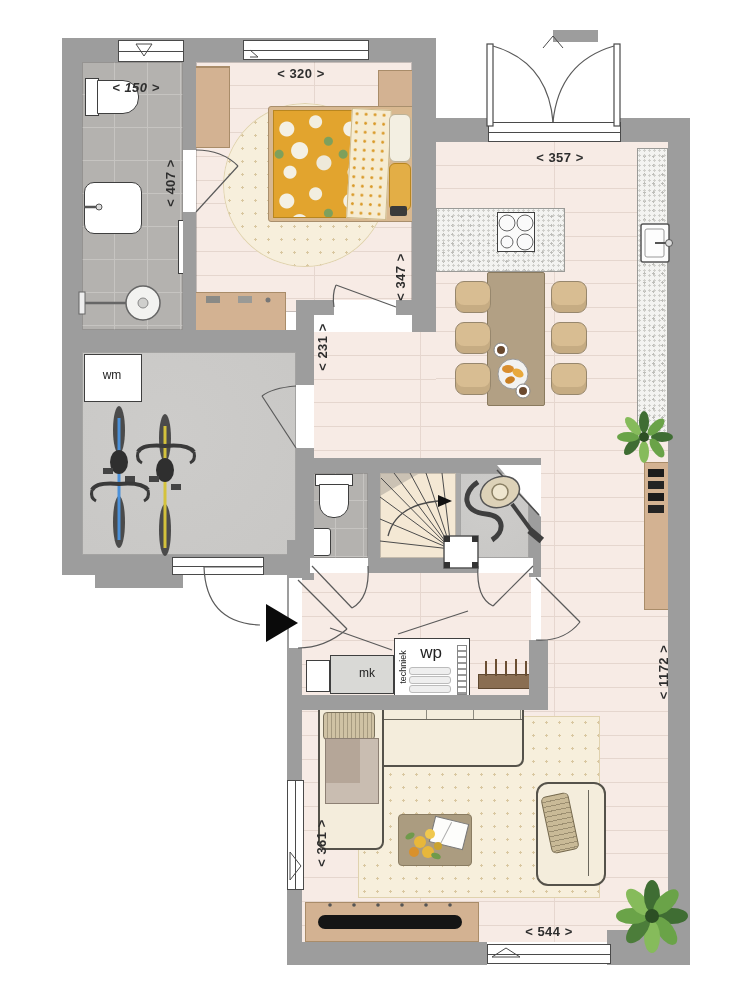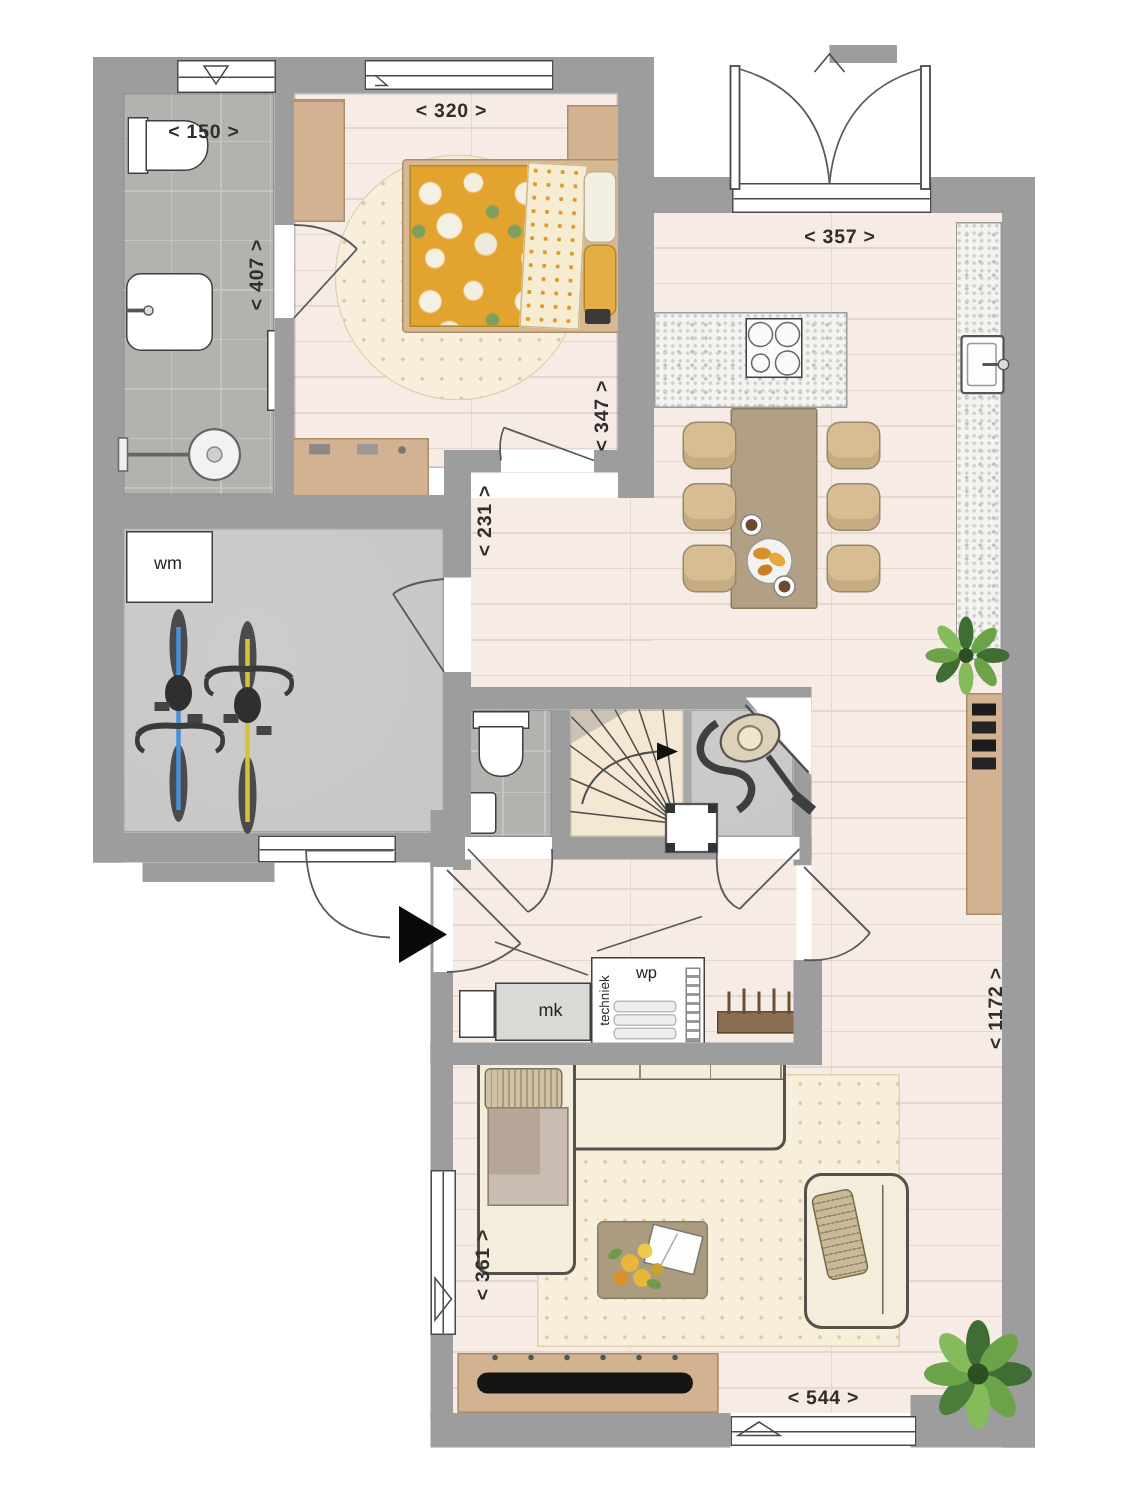--- a/index.html
+++ b/index.html
@@ -320,28 +320,28 @@
     </g>
     <g stroke="#4a4a4a" fill="none">
       <polygon points="136,44 152,44 144,56"></polygon>
       <polygon points="290,852 290,880 301,866"></polygon>
       <polygon points="492,957 520,957 506,948"></polygon>
       <polyline points="543,48 553,36 563,48"></polyline>
       <polyline points="250,50 258,57 250,57"></polyline>
     </g>
   </svg>
 
-  <div class="dim" style="left:106px;top:80px;">&lt; 150 &gt;</div>
+  <div class="dim" style="left:106px;top:80px;font-style:italic;">&lt; 150 &gt;</div>
   <div class="dim" style="left:271px;top:66px;">&lt; 320 &gt;</div>
   <div class="dim" style="left:530px;top:150px;">&lt; 357 &gt;</div>
   <div class="dim" style="left:519px;top:924px;">&lt; 544 &gt;</div>
   <div class="dim vert" style="left:140px;top:176px;">&lt; 407 &gt;</div>
   <div class="dim vert" style="left:370px;top:270px;">&lt; 347 &gt;</div>
   <div class="dim vert" style="left:292px;top:340px;">&lt; 231 &gt;</div>
   <div class="dim vert" style="left:291px;top:836px;">&lt; 361 &gt;</div>
   <div class="dim vert" style="left:633px;top:665px;">&lt; 1172 &gt;</div>
 
   <div class="boxlabel" style="left:84px;top:368px;width:56px;">wm</div>
   <div class="boxlabel" style="left:330px;top:666px;width:74px;">mk</div>
-  <div class="boxlabel" style="left:408px;top:643px;width:46px;font-size:11px;">wp</div>
+  <div class="boxlabel" style="left:408px;top:643px;width:46px;font-size:17px;">wp</div>
   <div class="boxlabel" style="left:373px;top:662px;width:60px;font-size:9px;transform:rotate(-90deg);">techniek</div>
 
 </div>
 
 </body></html>

